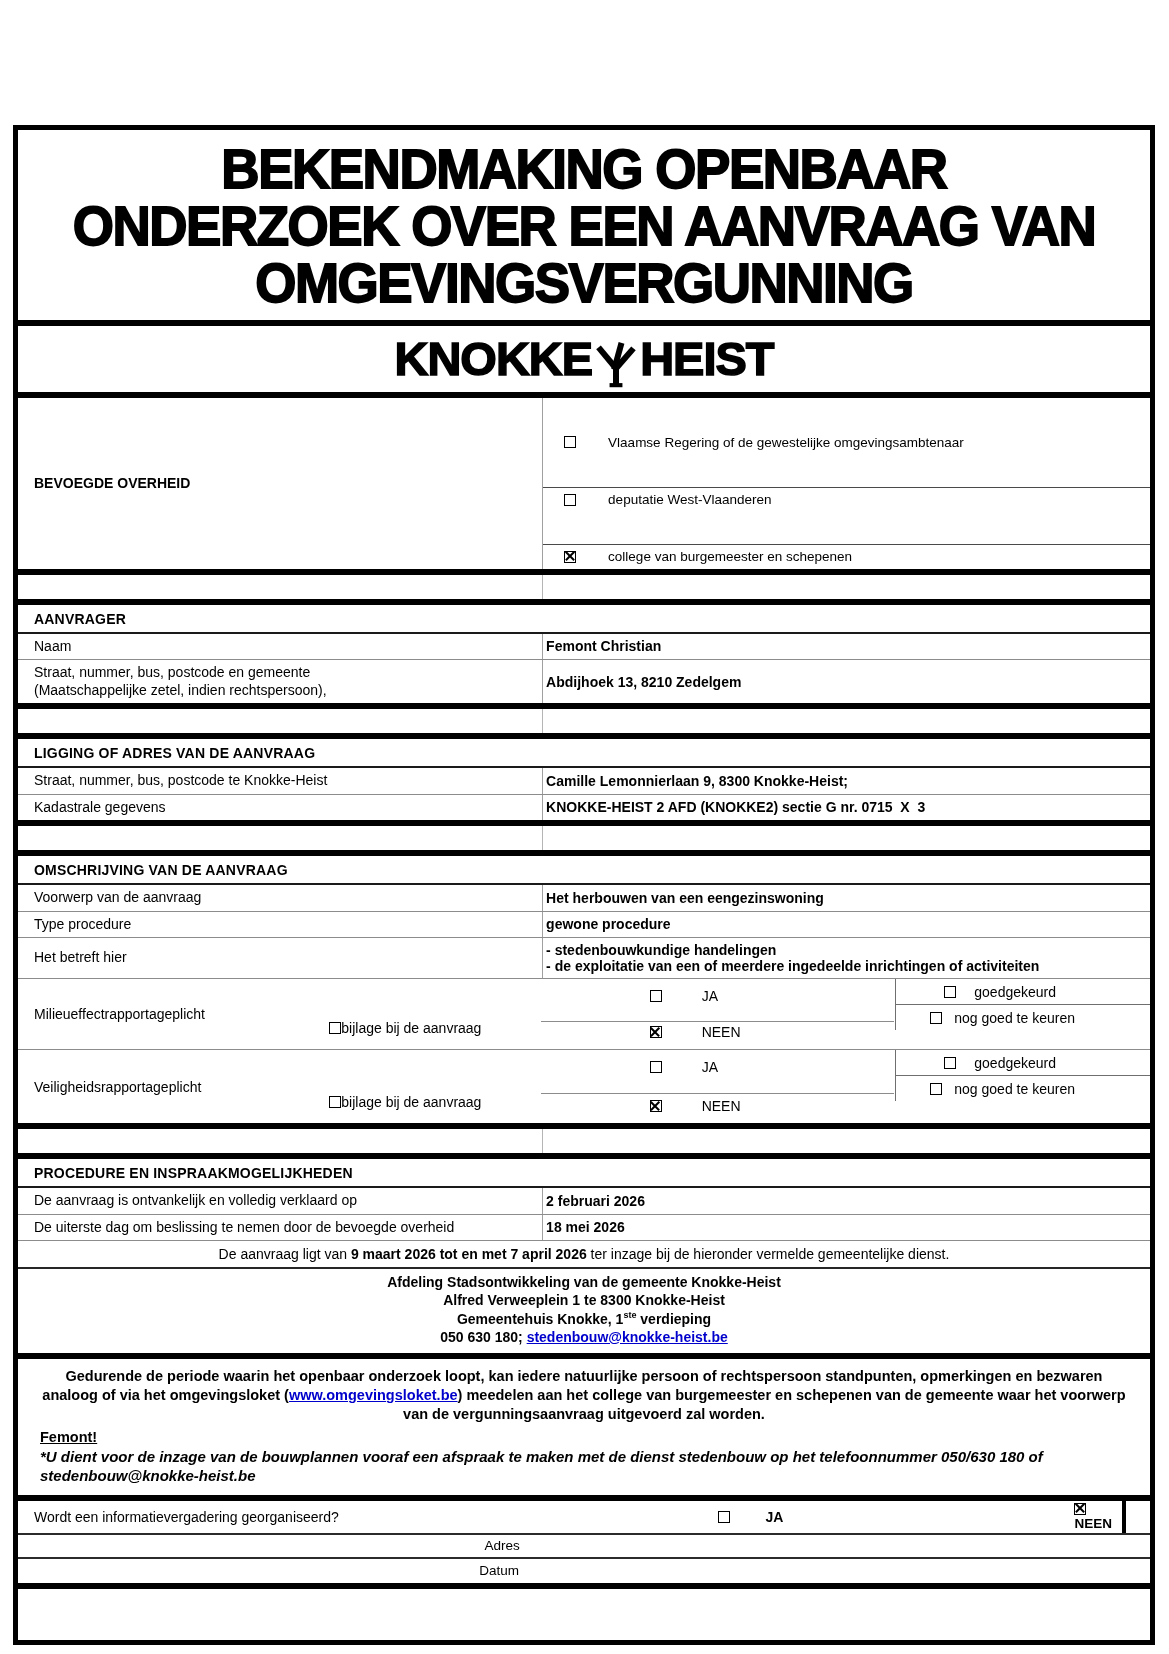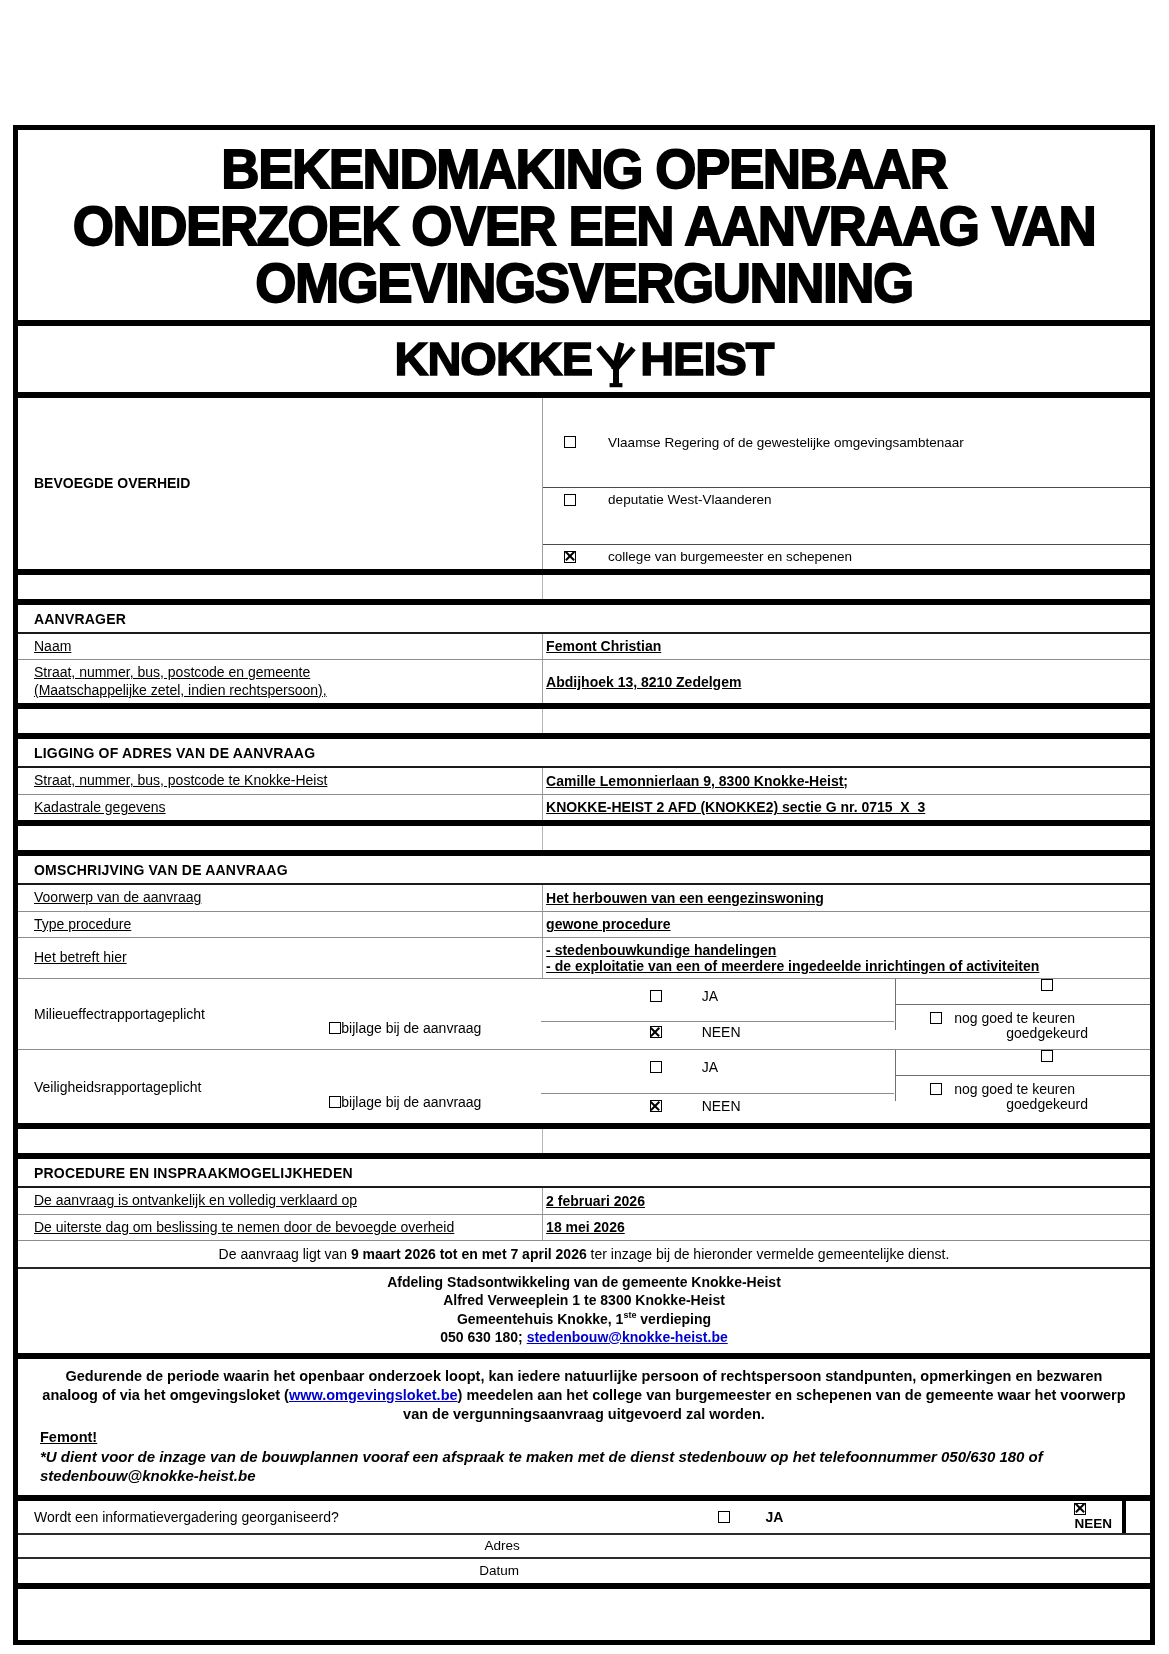--- a/index.html
+++ b/index.html
@@ -19,21 +19,21 @@
 
   
   .logo-row { height:66px; display:flex; align-items:center; justify-content:center;
               font-size:47px; font-weight:bold; letter-spacing:-1px;
               -webkit-text-stroke:1.5px #000; flex:none; }
   .logo-mark { width:46px; height:52px; margin:10px 1px 0; }
 
   
   .sec-h { font-weight:bold; font-size:14px; padding:6px 16px 5px;
            border-bottom:2px solid #1a1a1a; letter-spacing:.2px; }
-  .row { display:flex; align-items:center; min-height:25px; position:relative;text-decoration:underline; }
+  .row { display:flex; align-items:center; min-height:25px; position:relative; }
   .row + .row { border-top:1px solid #8c8c8c; }
   .row::before { content:""; position:absolute; left:46.3%; top:0; bottom:0; width:1px; background:#a0a0a0; }
   .lbl { width:46.3%; padding:4px 10px 4px 16px; font-size:14px; white-space:pre-wrap; line-height:1.25; }
   .val { flex:1; padding:4px 4px; font-size:14px; font-weight:bold; white-space:pre-wrap; }
 
   .spacer { height:24px; position:relative; flex:none; }
   .spacer::before { content:""; position:absolute; left:46.3%; top:0; bottom:0; width:1px; background:#b5b5b5; }
 
   
   .cb { display:inline-block; width:12px; height:12px; border:1.7px solid #000;
@@ -54,21 +54,21 @@
 
   
   .rapport { position:relative; height:71px; border-top:1px solid #8c8c8c; font-size:14px; flex:none; }
   .rp-label { position:absolute; left:16px; top:50%; transform:translateY(-50%); }
   .rp-bijlage { position:absolute; left:27.5%; bottom:13px; display:flex; align-items:center; }
   .rp-rule { position:absolute; left:46.2%; width:31.2%; top:59%; height:1px; background:#8c8c8c; }
   .rp-ja   { position:absolute; left:55.8%; top:9px;   display:flex; align-items:center; gap:40px; }
   .rp-neen { position:absolute; left:55.8%; bottom:9px; display:flex; align-items:center; gap:40px; }
   .rp-right { position:absolute; left:77.5%; right:0; top:0; border-left:1px solid #6f6f6f; }
   .rp-goed { height:26px; border-bottom:1px solid #6f6f6f; display:flex; align-items:center;
-             gap:34px; padding-left:48px;flex-direction:column; }
+             gap:18px; padding-left:48px; }
   .rp-nog  { height:25px; display:flex; align-items:center; gap:12px; padding-left:34px; }
 
   
   .inzage-row { border-top:1px solid #8c8c8c; border-bottom:2px solid #262626;
                 text-align:center; padding:5px 8px; font-size:14px; }
   .dienst { text-align:center; font-weight:bold; font-size:14px; line-height:1.28; padding:5px 8px 7px; }
   a.blue-link { color:#0000cc; text-decoration:underline; font-weight:bold; cursor:pointer; }
 
   
   .inspraak { padding:8px 22px 9px; font-size:14.5px; line-height:1.3; }

